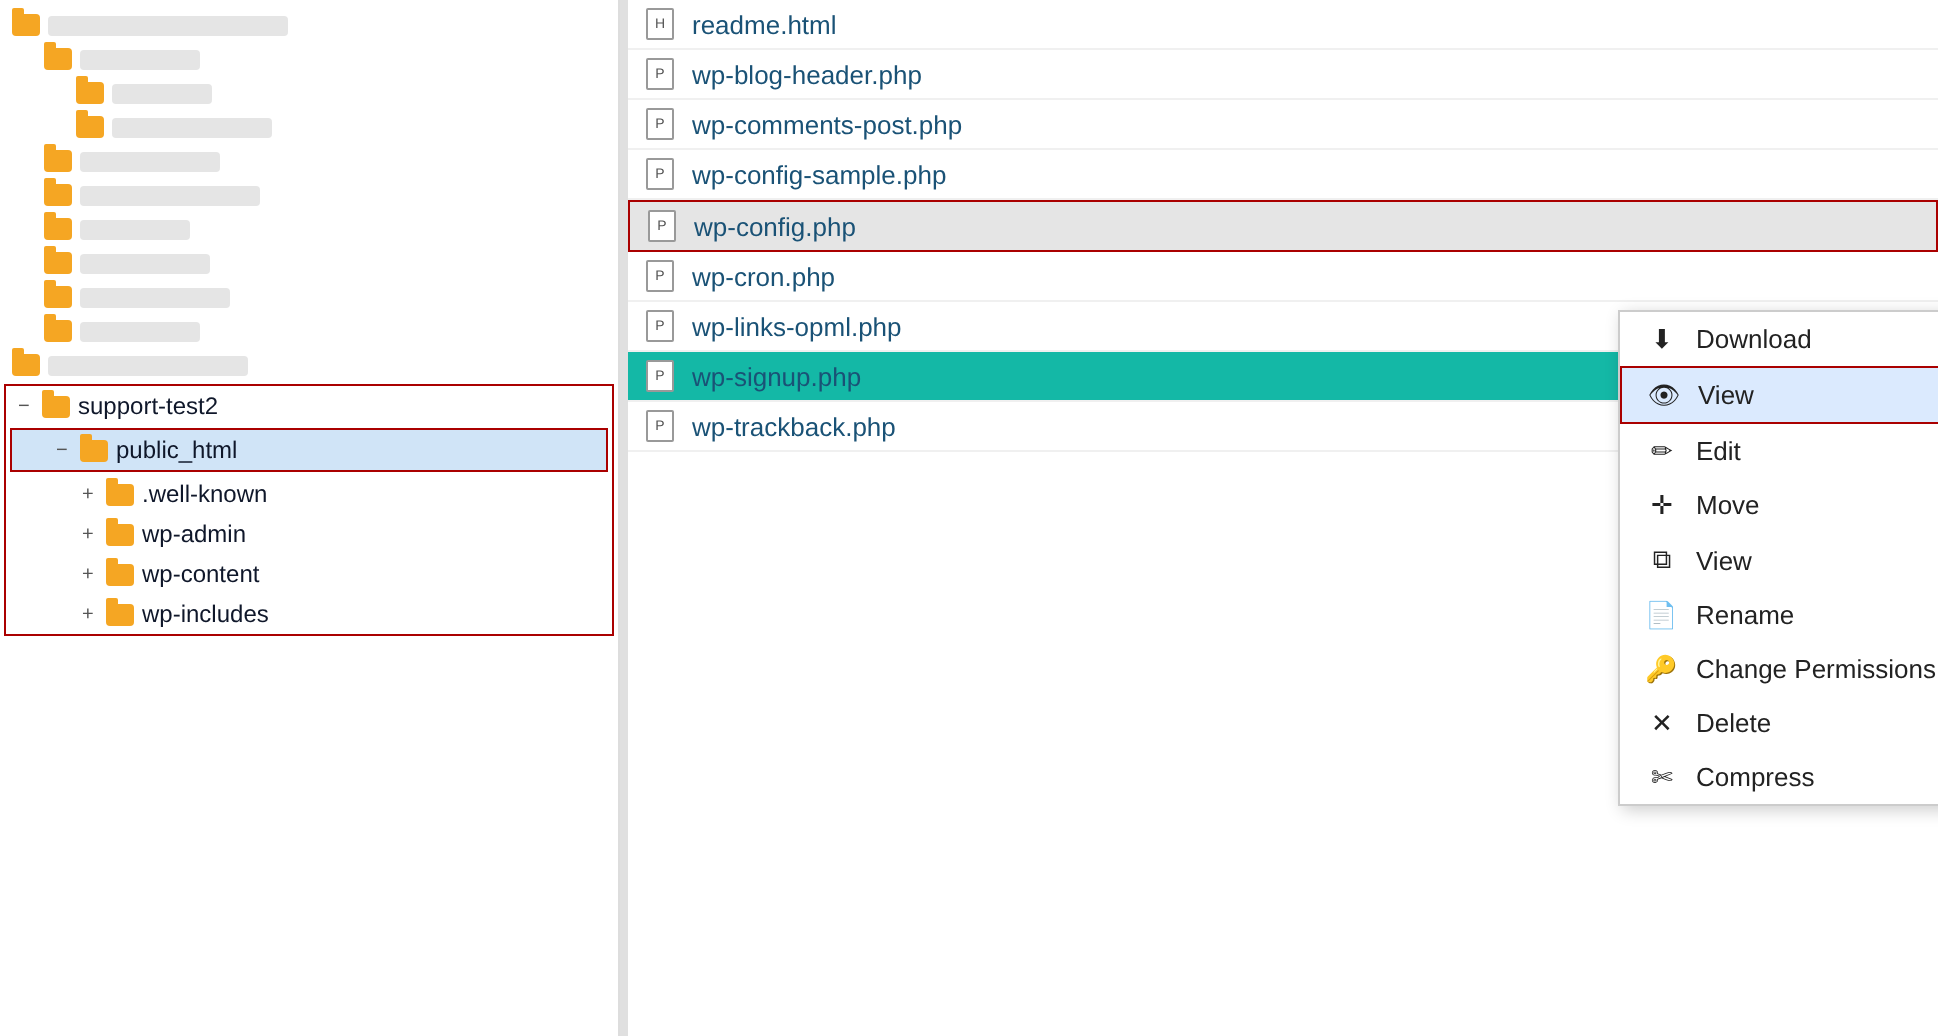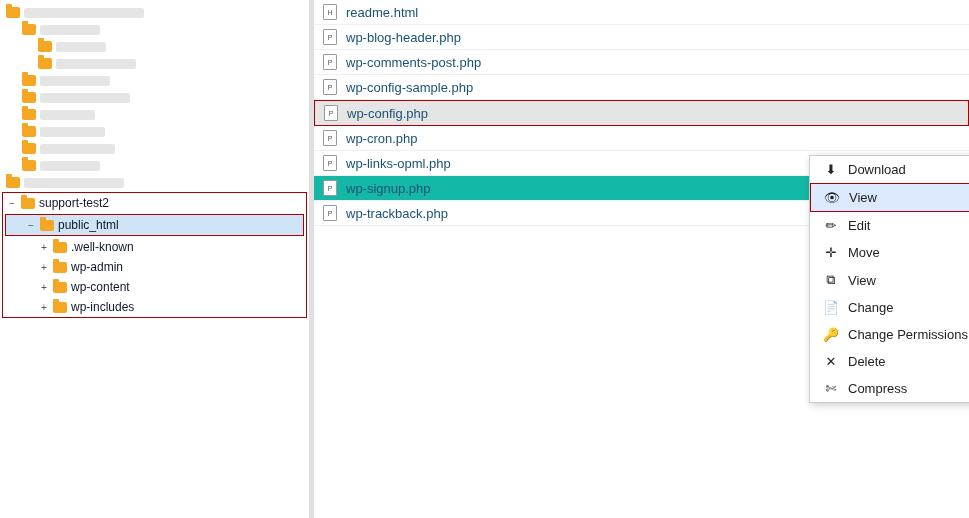--- a/index.html
+++ b/index.html
@@ -354,21 +354,21 @@
     <div class="context-menu-item">
       <span class="context-menu-icon">✛</span>
       <span>Move</span>
     </div>
     <div class="context-menu-item">
       <span class="context-menu-icon">⧉</span>
       <span>View</span>
     </div>
     <div class="context-menu-item">
       <span class="context-menu-icon">📄</span>
-      <span>Change</span>
+      <span>Rename</span>
     </div>
     <div class="context-menu-item">
       <span class="context-menu-icon">🔑</span>
       <span>Change Permissions</span>
     </div>
     <div class="context-menu-item">
       <span class="context-menu-icon">✕</span>
       <span>Delete</span>
     </div>
     <div class="context-menu-item">

